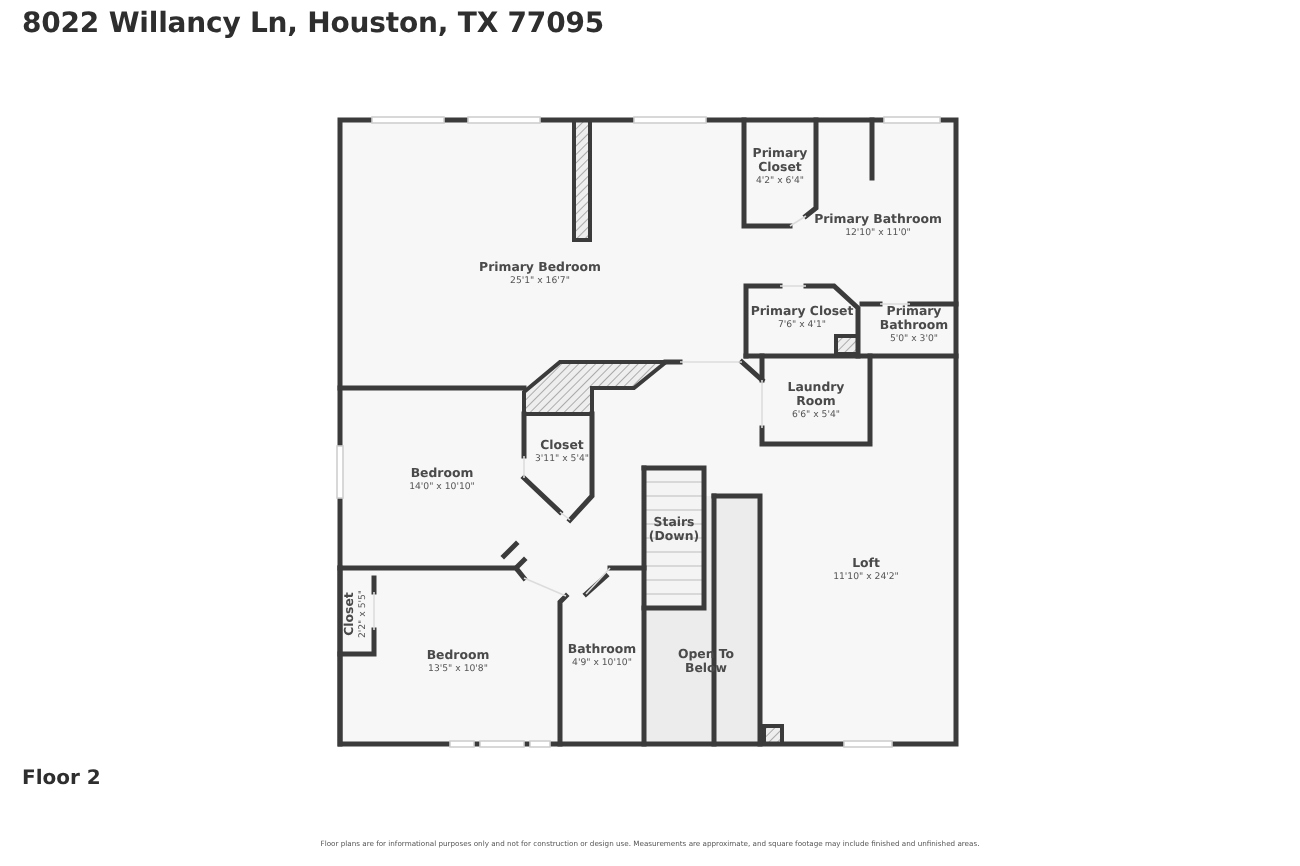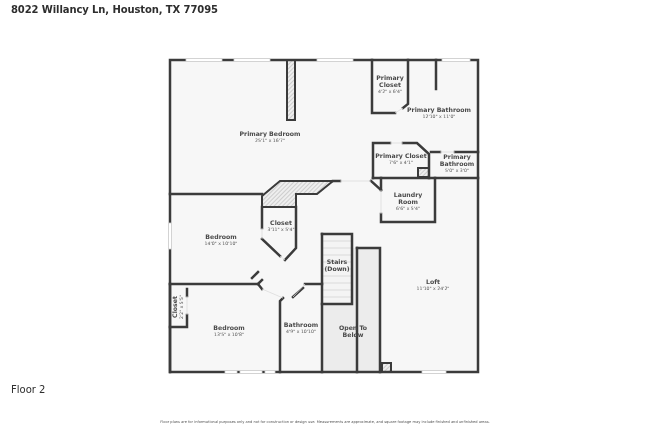--- a/index.html
+++ b/index.html
@@ -1,19 +1,19 @@
 <!DOCTYPE html>
 <html><head>
   <meta charset="utf-8">
   <style>
     * { margin: 0; padding: 0; box-sizing: border-box; }
     html, body { width: 650px; height: 433px; background: #ffffff; overflow: hidden; }
     body { position: relative; font-family: "DejaVu Sans", sans-serif; color: #3a3a3a; }
-    .address { position: absolute; left: 11px; top: 4px; font-size: 10px; font-weight: bold; color: #2e2e2e; letter-spacing: -0.1px; }
-    .floor-label { position: absolute; left: 11px; top: 384px; font-size: 10px; font-weight: normal; color: #2e2e2e; }
+    .address { position: absolute; left: 11px; top: 4px; font-size: 14px; font-weight: bold; color: #2e2e2e; letter-spacing: -0.1px; }
+    .floor-label { position: absolute; left: 11px; top: 384px; font-size: 10px; font-weight: bold; color: #2e2e2e; }
     .disclaimer { position: absolute; left: 0; width: 650px; top: 420px; text-align: center; font-size: 3.6px; color: #555; }
     .plan { position: absolute; left: 0; top: 0; width: 650px; height: 433px; }
     .room-label { position: absolute; text-align: center; transform: translate(-50%, -50%); line-height: 1.15; white-space: nowrap; }
     .room-name { font-size: 6.2px; font-weight: bold; color: #4a4a4a; display: block; }
     .room-dim { font-size: 4.6px; color: #555; display: block; margin-top: 1px; }
     .rot { transform: translate(-50%, -50%) rotate(-90deg); }
   </style>
 </head>
 <body>
 

